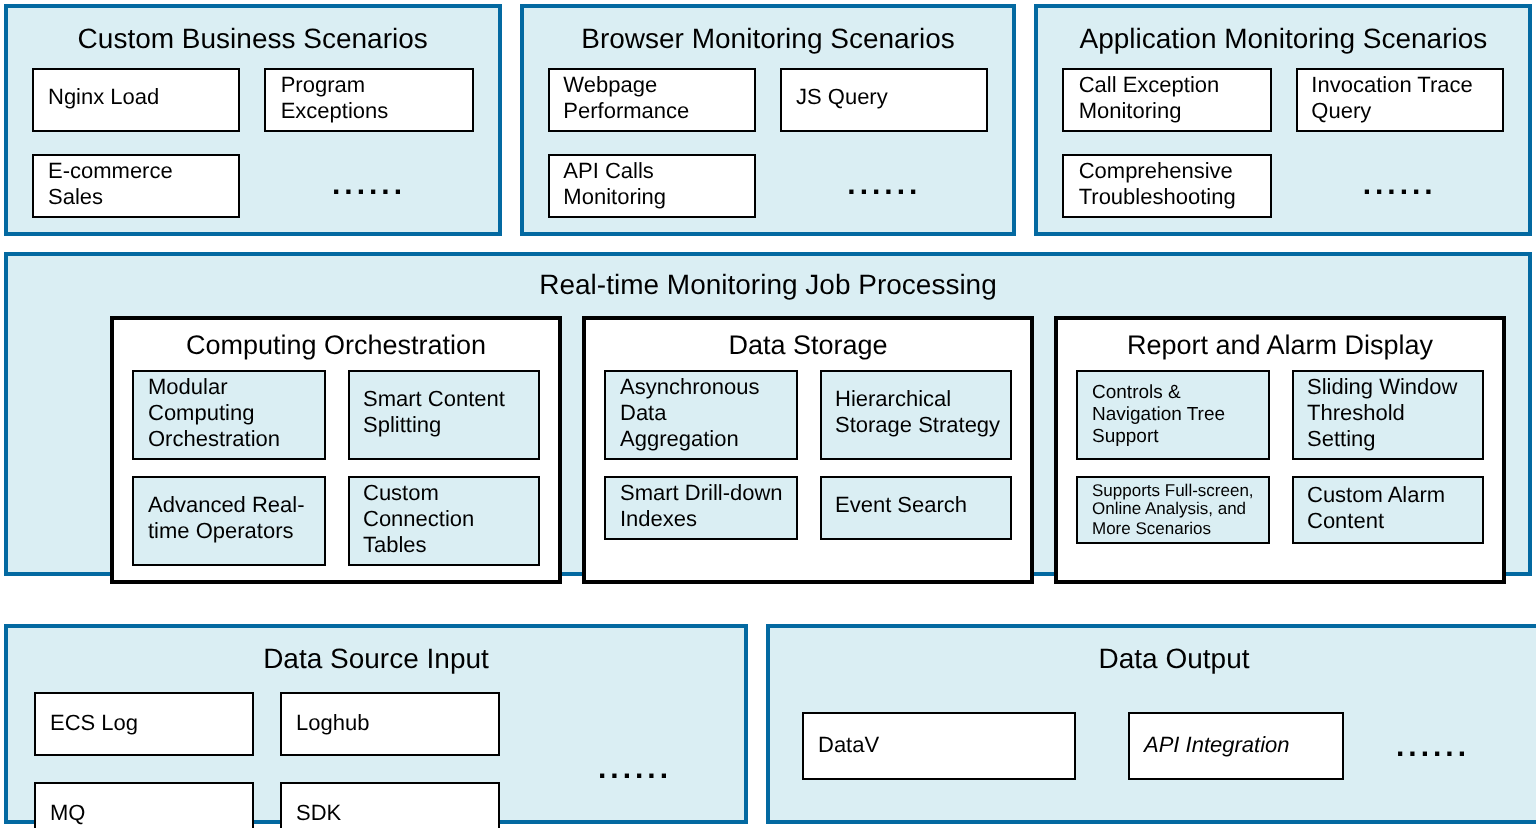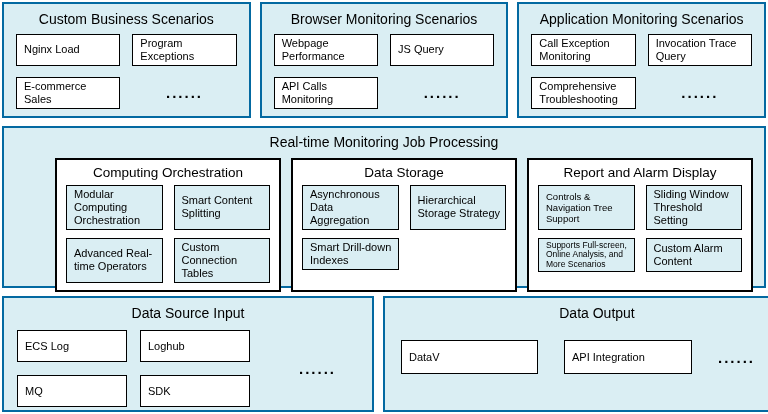--- a/index.html
+++ b/index.html
@@ -86,21 +86,21 @@
   }
   .sub-panel .panel-title { padding: 5px 0 3px; font-size: 13.5px; }
   .sub-panel .grid2 {
     column-gap: 11px;
     row-gap: 8px;
     padding: 2px 9px 7px;
   }
   .sub-panel .box { min-height: 30px; }
 
   
-  .bottom-row .panel { flex: 1; }
+  .bottom-row .panel { flex: 1; margin-top: 16px; }
   .bottom-row .panel.left { flex: 0 0 372px; }
   .grid-src {
     display: grid;
     grid-template-columns: 110px 110px 1fr;
     column-gap: 13px;
     row-gap: 13px;
     padding: 4px 0 10px 13px;
     flex: 1;
     align-content: start;
   }
@@ -109,21 +109,21 @@
 
   .out-row {
     display: flex;
     align-items: center;
     gap: 26px;
     padding: 0 16px;
     margin-top: 14px;
   }
   .out-row .box { min-height: 34px; }
   .out-box-1 { width: 137px; }
-  .out-box-2 { width: 128px; }
+  .out-box-2 { width: 108px; font-style: italic; }
   .out-row .dots { margin-left: auto; margin-right: 38px; }
 </style>
 </head>
 <body>
 
 <div class="page">
 
   <div class="row top-row">
 
     <section class="panel">
@@ -171,20 +171,21 @@
           <div class="box blue">Custom Connection Tables</div>
         </div>
       </section>
 
       <section class="sub-panel">
         <h3 class="panel-title">Data Storage</h3>
         <div class="grid2">
           <div class="box blue">Asynchronous Data Aggregation</div>
           <div class="box blue">Hierarchical Storage Strategy</div>
           <div class="box blue">Smart Drill-down Indexes</div>
+          <div class="box blue">Event Search</div>
         </div>
       </section>
 
       <section class="sub-panel">
         <h3 class="panel-title">Report and Alarm Display</h3>
         <div class="grid2">
           <div class="box blue sm">Controls &amp; Navigation Tree Support</div>
           <div class="box blue">Sliding Window Threshold Setting</div>
           <div class="box blue xs">Supports Full-screen, Online Analysis, and More Scenarios</div>
           <div class="box blue">Custom Alarm Content</div>

